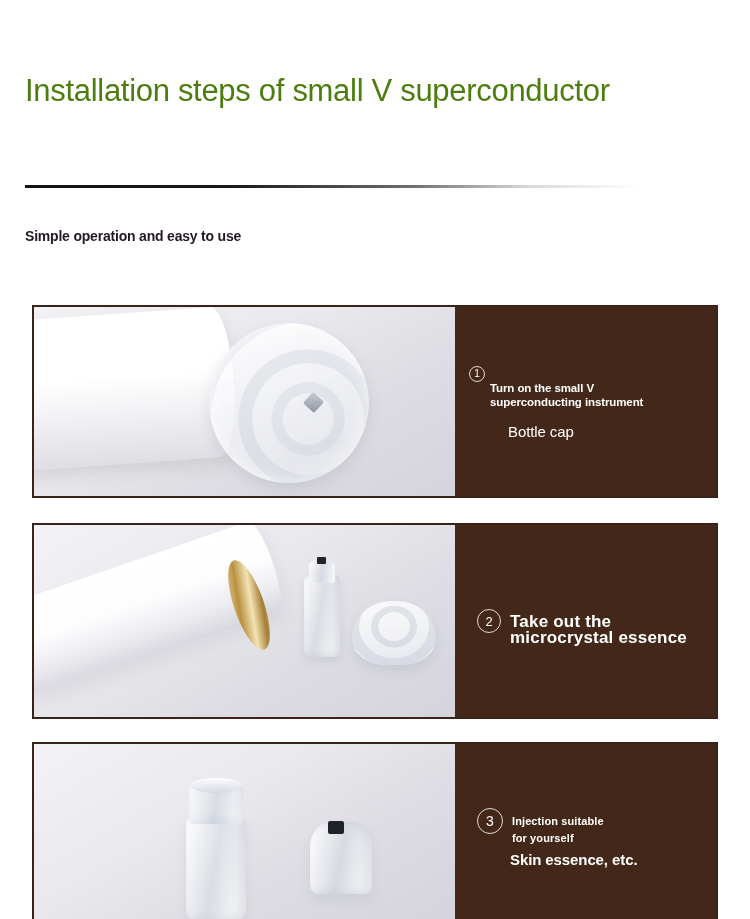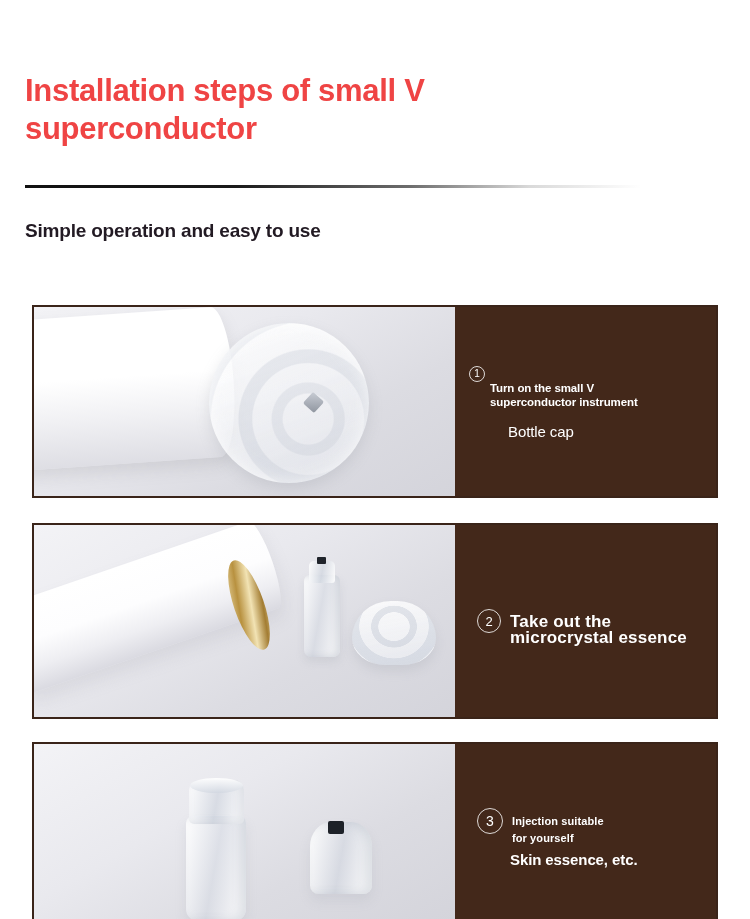--- a/index.html
+++ b/index.html
@@ -8,30 +8,30 @@
     background:#ffffff;
     font-family:"Liberation Sans", sans-serif;
     overflow:hidden;
     position:relative;
   }
 
   
   .header{position:absolute;left:0;top:0;width:750px;height:300px;}
   .page-title{
     position:absolute;left:25px;top:72px;width:600px;
-    font-size:31px;line-height:38px;font-weight:bold;
-    color:#ef4444;letter-spacing:-0.3px;
+    font-size:31px;line-height:38px;font-weight:normal;
+    color:#4d7c0f;letter-spacing:-0.3px;
   }
   .title-divider{
     position:absolute;left:25px;top:185px;width:700px;height:3px;
     background:linear-gradient(to right,#111111 0%,#1a1a1a 30%,#6d6d6d 55%,#d9d9d9 72%,#ffffff 88%,#ffffff 100%);
   }
   .subtitle{
-    position:absolute;left:25px;top:220px;
-    font-size:19px;font-weight:bold;color:#221a23;letter-spacing:-0.2px;
+    position:absolute;left:25px;top:228px;
+    font-size:14px;font-weight:bold;color:#221a23;letter-spacing:-0.2px;
   }
 
   
   .panel{
     position:absolute;left:32px;width:686px;
     border:2px solid #3a2419;
     box-sizing:border-box;
     display:flex;
     overflow:hidden;
     background:#43281a;
@@ -201,21 +201,21 @@
     <div class="p1-barrel"></div>
     <div class="p1-gold"></div>
     <div class="p1-cap"></div>
     <div class="p1-chip"></div>
   </div>
   <div class="info">
     <div class="step-row">
       <span class="num-circle">1</span>
       <span class="step-lines">
         <span>Turn on the small V</span><br>
-        <span>superconductor instrument</span>
+        <span>superconducting instrument</span>
       </span>
     </div>
     <div class="emphasis">Bottle cap</div>
   </div>
 </div>
 
 <div class="panel" id="panel-2">
   <div class="photo">
     <div class="p2-cyl"></div>
     <div class="p2-gold"></div>

